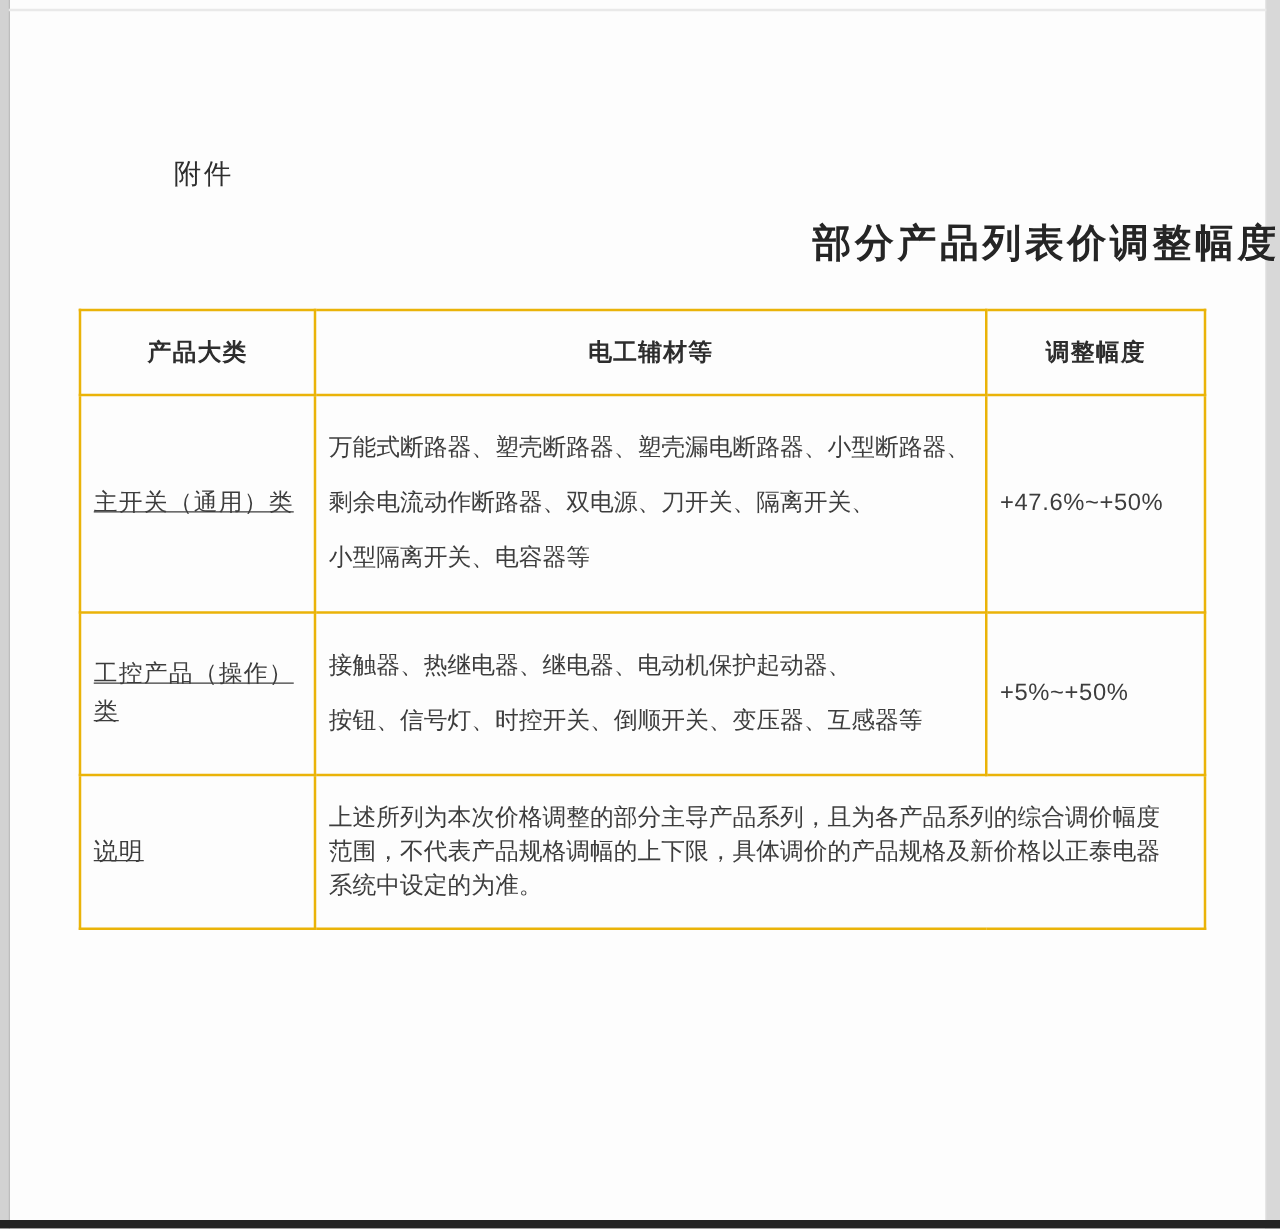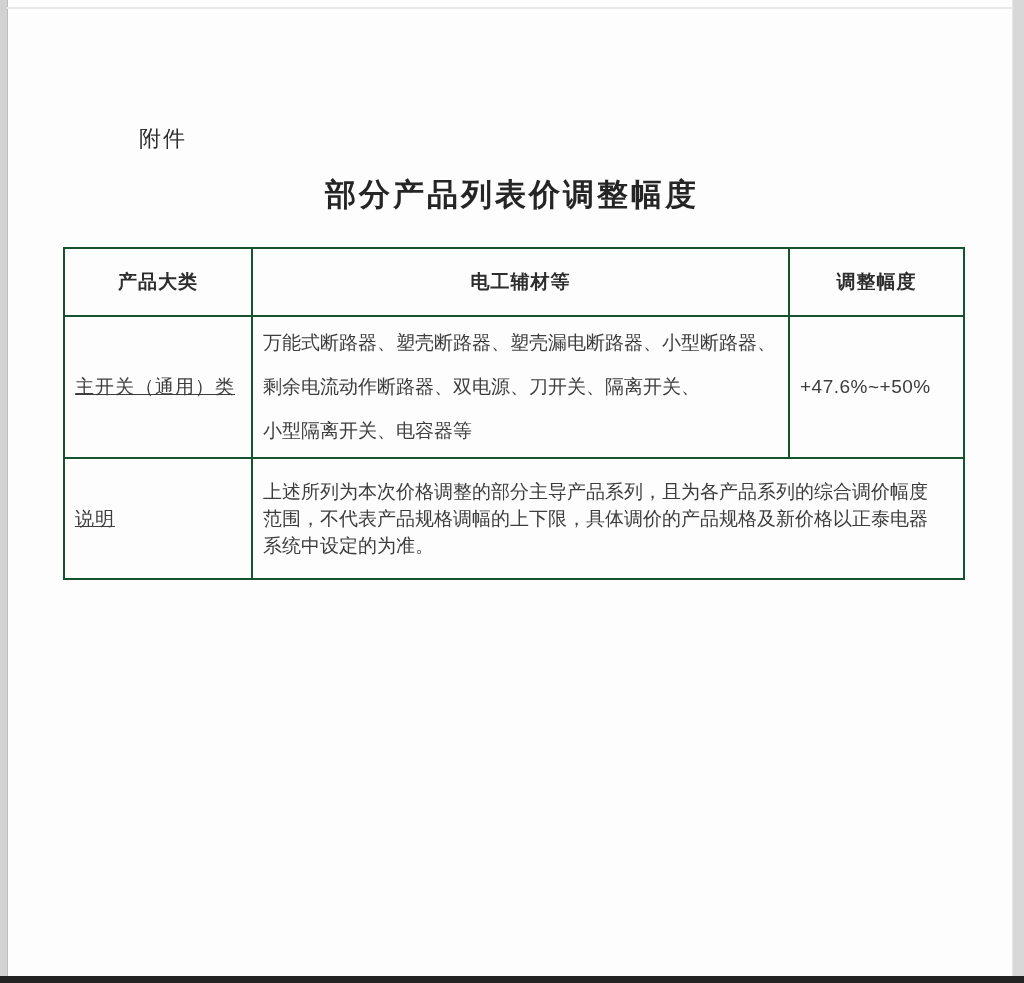--- a/index.html
+++ b/index.html
@@ -40,40 +40,40 @@
     top: 124px;
     font-size: 22px;
     color: #2e2e2e;
     letter-spacing: 2px;
   }
   .doc-title {
     position: absolute;
     left: 0;
     top: 174px;
     width: 100%;
-    text-align: center;
+    text-align: right;
     font-size: 31px;
     font-weight: 700;
     color: #252525;
     letter-spacing: 3px;
   }
   table.price-table {
     position: absolute;
     left: 63px;
     top: 247px;
     width: 900px;
     border-collapse: collapse;
     table-layout: fixed;
   }
   .price-table th,
   .price-table td {
-    border: 2px solid #14532d;
+    border: 2px solid #eab308;
     color: #3d3d3d;
     vertical-align: middle;
-    padding: 4px 10px;
+    padding: 20px 10px;
     box-sizing: border-box;
   }
   .price-table th {
     font-size: 19px;
     font-weight: 700;
     color: #2d2d2d;
     height: 68px;
     letter-spacing: 1px;
   }
   .price-table td {
@@ -135,20 +135,27 @@
       </tr>
     </thead>
     <tbody>
       <tr class="row-1">
         <td class="cell-category">主开关（通用）类</td>
         <td class="cell-series">万能式断路器、塑壳断路器、塑壳漏电断路器、小型断路器、
 剩余电流动作断路器、双电源、刀开关、隔离开关、
 小型隔离开关、电容器等</td>
         <td class="cell-adjustment">+47.6%~+50%</td>
       </tr>
+      <tr class="row-2">
+        <td class="cell-category">工控产品（操作）
+类</td>
+        <td class="cell-series">接触器、热继电器、继电器、电动机保护起动器、
+按钮、信号灯、时控开关、倒顺开关、变压器、互感器等</td>
+        <td class="cell-adjustment">+5%~+50%</td>
+      </tr>
       <tr class="row-note">
         <td class="cell-category">说明</td>
         <td class="cell-note-text" colspan="2">上述所列为本次价格调整的部分主导产品系列，且为各产品系列的综合调价幅度
 范围，不代表产品规格调幅的上下限，具体调价的产品规格及新价格以正泰电器
 系统中设定的为准。</td>
       </tr>
     </tbody>
   </table>
 
 </div>

